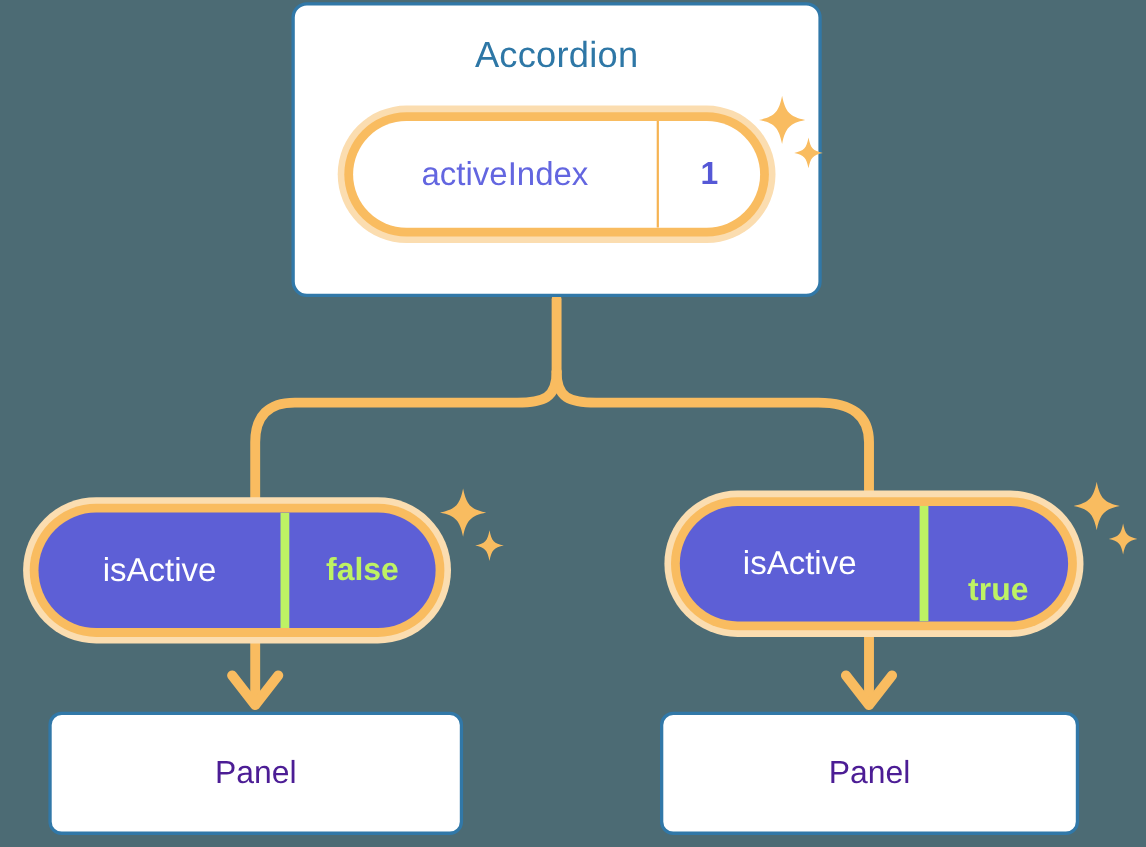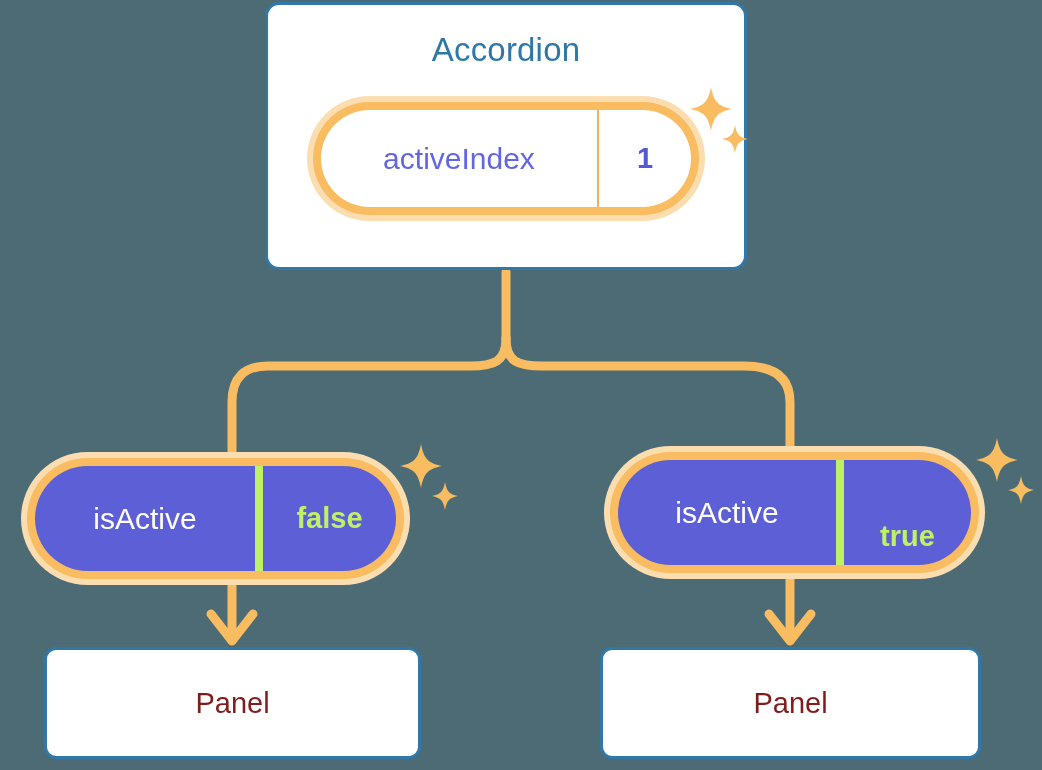--- a/index.html
+++ b/index.html
@@ -149,21 +149,21 @@
   .panel-box {
     position: absolute;
     background: #ffffff;
     border: 3px solid #3178a8;
     border-radius: 12px;
     box-sizing: border-box;
     display: flex;
     align-items: center;
     justify-content: center;
     font-size: 29px;
-    color: #7f1d1d;
+    color: #4c1d95;
     z-index: 3;
   }
   #panel-left  { left: 44px;  top: 647px; width: 377px; height: 112px; }
   #panel-right { left: 600px; top: 647px; width: 381px; height: 112px; }
 
   
   .sparkle {
     position: absolute;
     z-index: 5;
     pointer-events: none;

